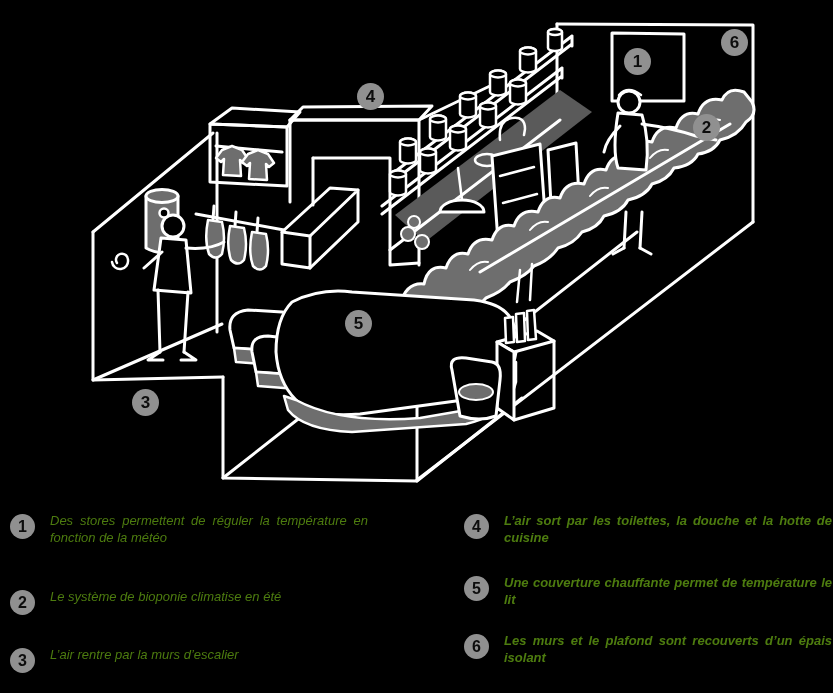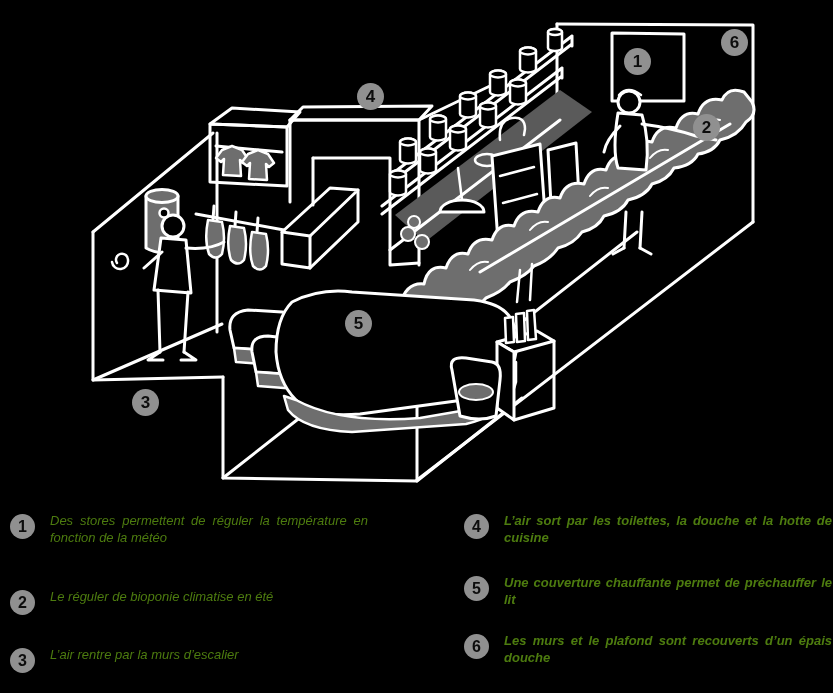--- a/index.html
+++ b/index.html
@@ -237,32 +237,32 @@
   <div class="badge b4">4</div>
   <div class="badge b5">5</div>
   <div class="badge b6">6</div>
 
   <div class="legend-item col-left li1">
     <span class="legend-badge">1</span>
     <span class="legend-text">Des stores permettent de réguler la température en fonction de la météo</span>
   </div>
   <div class="legend-item col-left li2">
     <span class="legend-badge">2</span>
-    <span class="legend-text">Le réguler de bioponie climatise en été</span>
+    <span class="legend-text">Le système de bioponie climatise en été</span>
   </div>
   <div class="legend-item col-left li3">
     <span class="legend-badge">3</span>
     <span class="legend-text">L’air rentre par la murs d’escalier</span>
   </div>
   <div class="legend-item col-right li4">
     <span class="legend-badge">4</span>
     <span class="legend-text">L’air sort par les toilettes, la douche et la hotte de cuisine</span>
   </div>
   <div class="legend-item col-right li5">
     <span class="legend-badge">5</span>
-    <span class="legend-text">Une couverture chauffante permet de préchauffer le lit</span>
+    <span class="legend-text">Une couverture chauffante permet de température le lit</span>
   </div>
   <div class="legend-item col-right li6">
     <span class="legend-badge">6</span>
-    <span class="legend-text">Les murs et le plafond sont recouverts d’un épais douche</span>
+    <span class="legend-text">Les murs et le plafond sont recouverts d’un épais isolant</span>
   </div>
 
 </div>
 
 </body></html>

